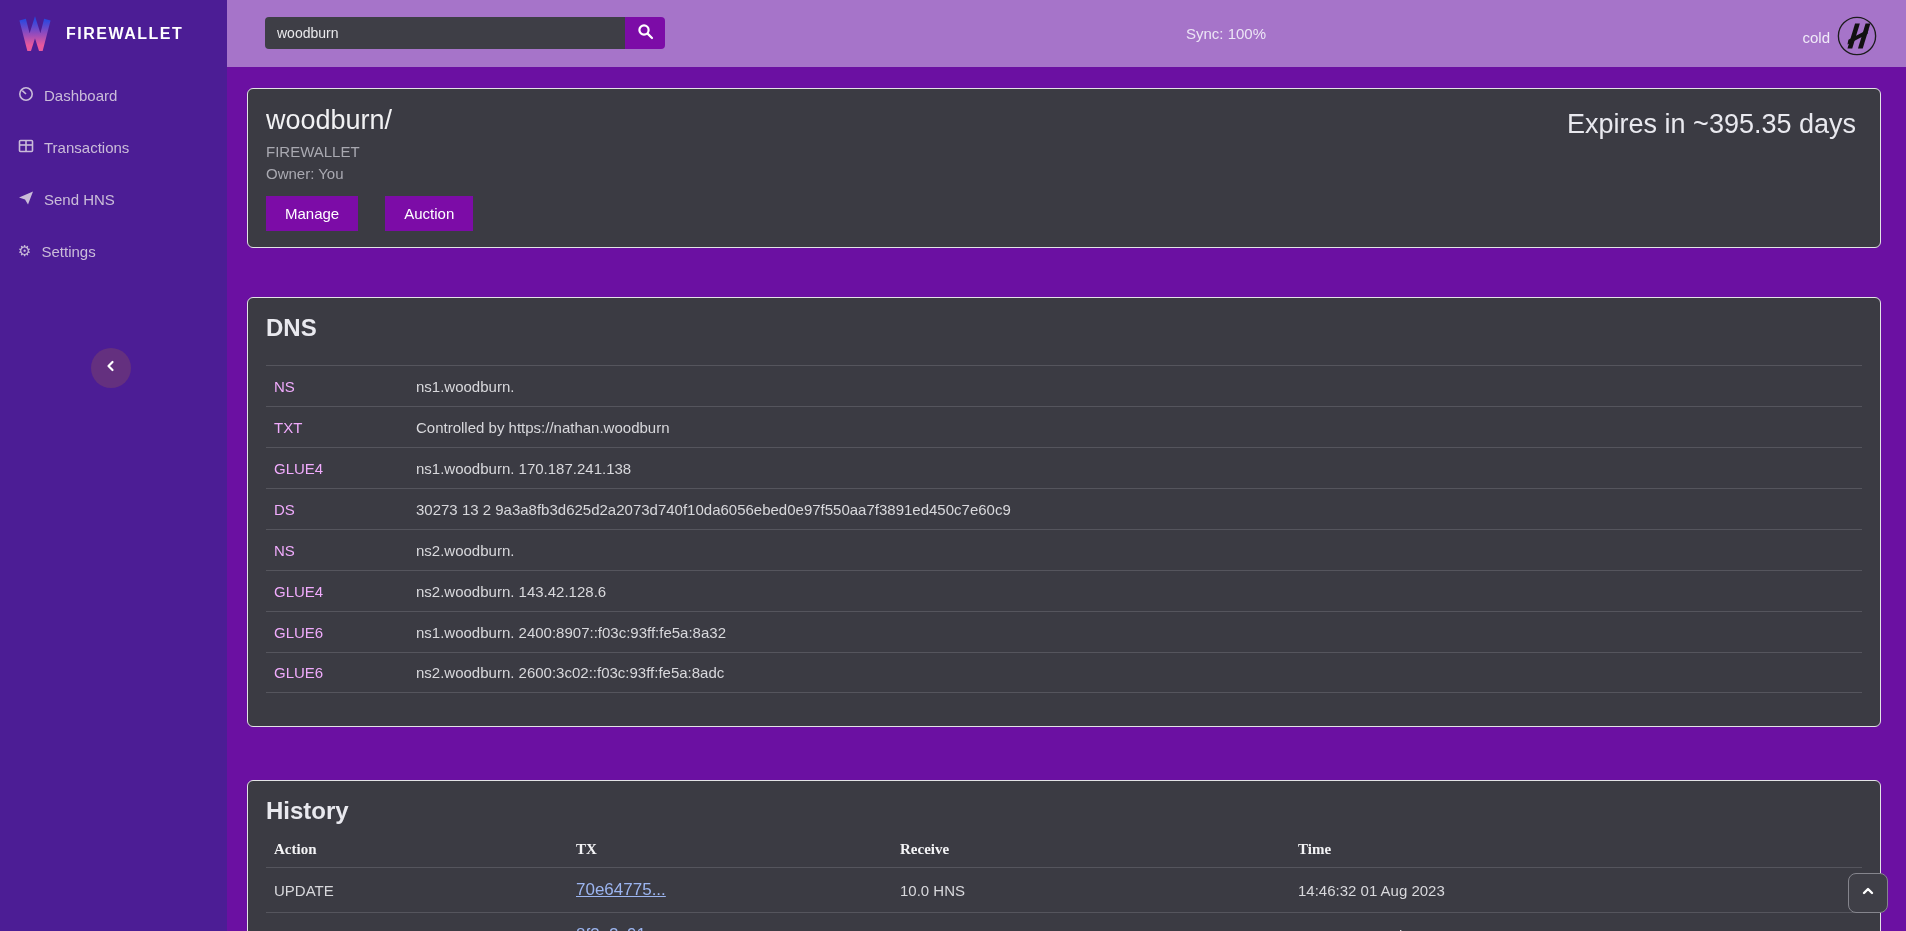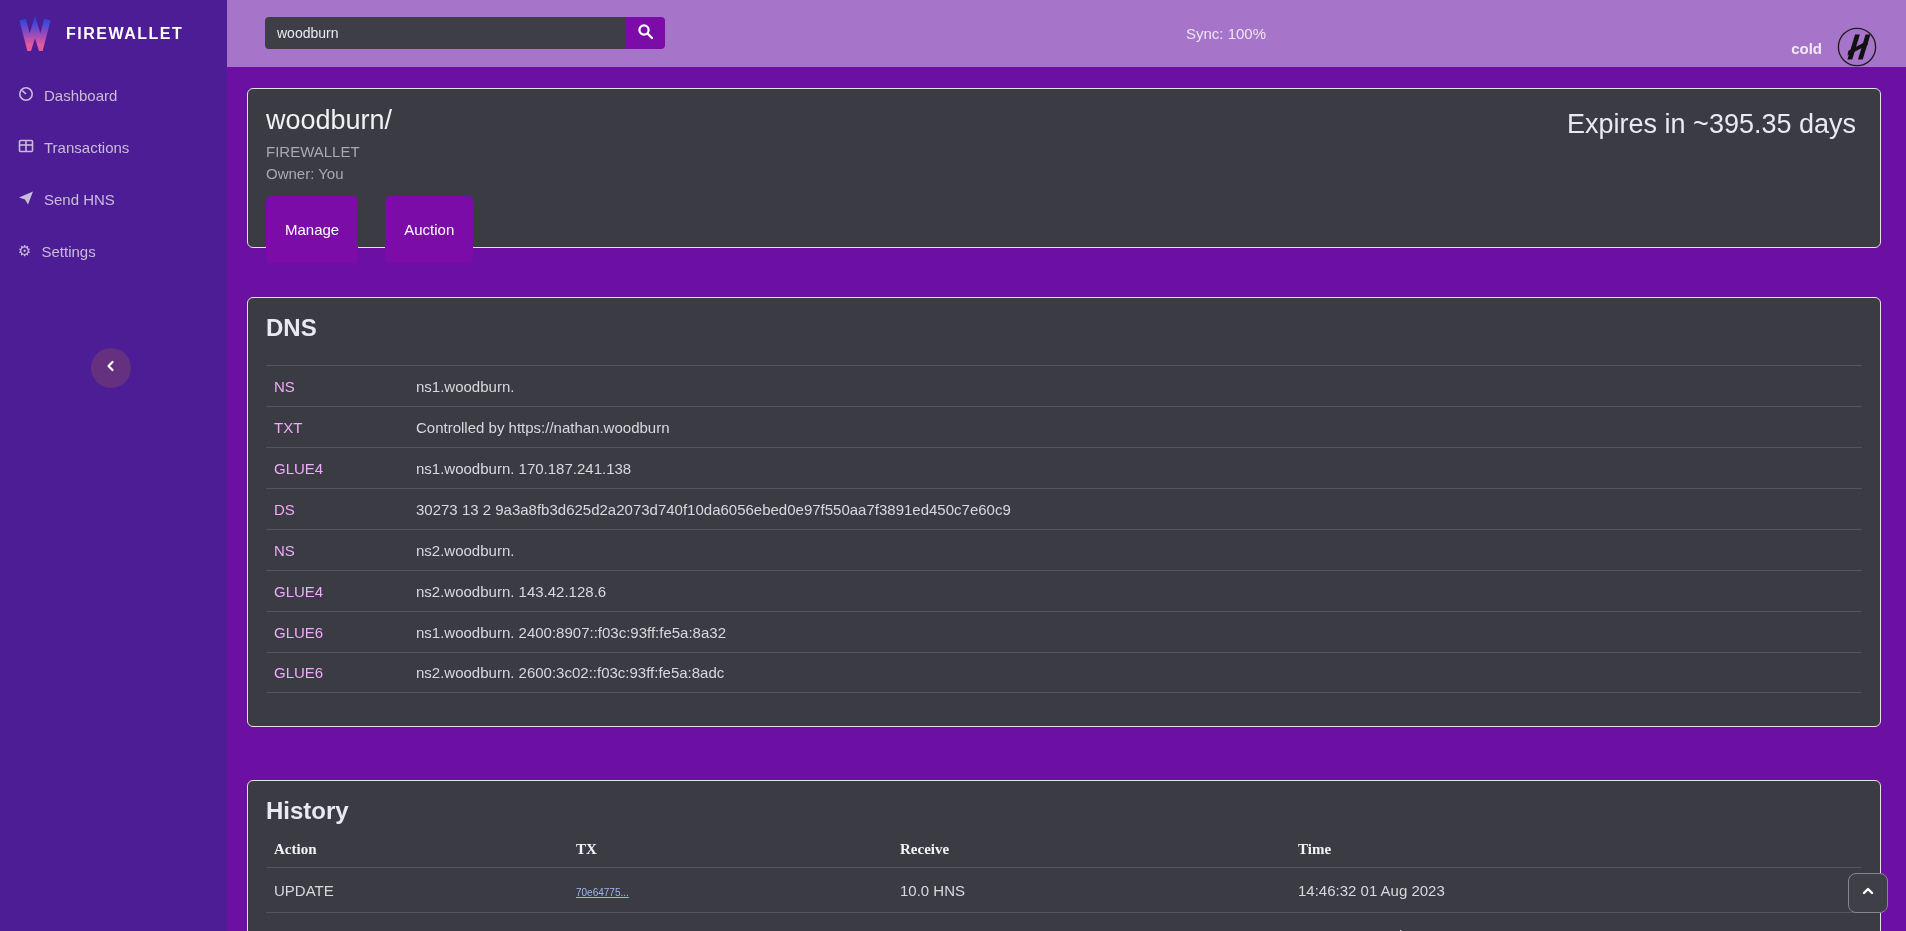--- a/index.html
+++ b/index.html
@@ -24,40 +24,40 @@
             background:#a674c9; z-index:2; }
   .search-wrap { position:absolute; left:38px; top:17px; display:flex; height:15px;justify-content:space-between; }
   .search-input { width:360px; height:32px; background:#3e3e46; border:none;
                   border-radius:4px 0 0 4px; color:#e9e9ec; font-size:14px;
                   padding:0 12px; outline:none; font-family:"Liberation Sans", sans-serif; }
   .search-btn { width:40px; height:32px; background:#7c0ca7; border:none;
                 border-radius:0 4px 4px 0; display:flex; align-items:center;
                 justify-content:center; cursor:pointer; }
   .sync-label { position:absolute; left:959px; top:0; height:100%; display:flex;
                 align-items:center; color:#ece5f5; font-size:15px; }
-  .wallet-area { position:absolute; right:28px; top:15px; height:100%; display:flex;
-                 align-items:center; gap:14px;font-weight:bold; }
+  .wallet-area { position:absolute; right:28px; top:4px; height:100%; display:flex;
+                 align-items:center; gap:6px; }
   .wallet-name { color:#f0eaf8; font-size:15px; }
 
   
   .main { position:absolute; left:227px; top:67px; right:0; bottom:0;
           background:#6b10a2; overflow:hidden; }
   .card { position:absolute; left:20px; width:1634px; background:#3b3b43;
           border:1px solid #e3e3e6; border-radius:6px; padding:16px 18px; }
   .card-domain  { top:21px;  height:160px; }
   .card-dns     { top:230px; height:430px; }
   .card-history { top:713px; height:260px; }
 
   
   .domain-title { color:#f1f1f3; font-size:27px; font-weight:400; }
   .domain-status { color:#a9a9b1; font-size:15px; margin-top:7px; }
   .domain-owner  { color:#a9a9b1; font-size:15px; margin-top:5px; }
   .btn-row { margin-top:14px; display:flex; gap:27px; }
-  .btn { background:#7c0ca7; color:#ffffff; border:none; border-radius:5px;
-         font-size:15px; padding:25px 19px; cursor:pointer;
+  .btn { background:#7c0ca7; color:#ffffff; border:none; border-radius:0;
+         font-size:15px; padding:9px 19px; cursor:pointer;
          font-family:"Liberation Sans", sans-serif; }
   .expires { position:absolute; right:24px; top:20px; color:#e9e9ef; font-size:27px; }
 
   
   .section-title { color:#e9e9ef; font-size:24px; font-weight:700; }
   .dns-table { margin-top:23px; }
   .dns-row { display:flex; height:41px; align-items:center;
              border-top:1px solid #55555d; }
   .dns-row:last-child { border-bottom:1px solid #55555d; }
   .dns-type  { width:150px; padding-left:8px; color:#f0abfc; font-size:15px; }
@@ -66,21 +66,21 @@
   
   .h-table { margin-top:6px; }
   .h-head { display:flex; height:36px; align-items:center;font-family:Liberation Serif, serif; }
   .h-hcell { color:#f4f4f6; font-size:15px; font-weight:bold; }
   .h-row { display:flex; height:45px; align-items:center; border-top:1px solid #55555d; }
   .h-cell { color:#d8d8dc; font-size:15px; }
   .c-action { width:310px; padding-left:8px; }
   .c-tx     { width:324px; }
   .c-amount { width:398px; }
   .c-time   { flex:1; }
-  .tx-link { color:#9cb5f0; text-decoration:underline; font-size:10px; }
+  .tx-link { color:#9cb5f0; text-decoration:underline; font-size:17px; }
 
   
   .scrolltop { position:absolute; left:1848px; top:873px; width:40px; height:40px;
                background:#3f3f47; border:1px solid #85858d; border-radius:8px;
                display:flex; align-items:center; justify-content:center;
                cursor:pointer; z-index:5; }
 </style>
 </head>
 <body>
 

